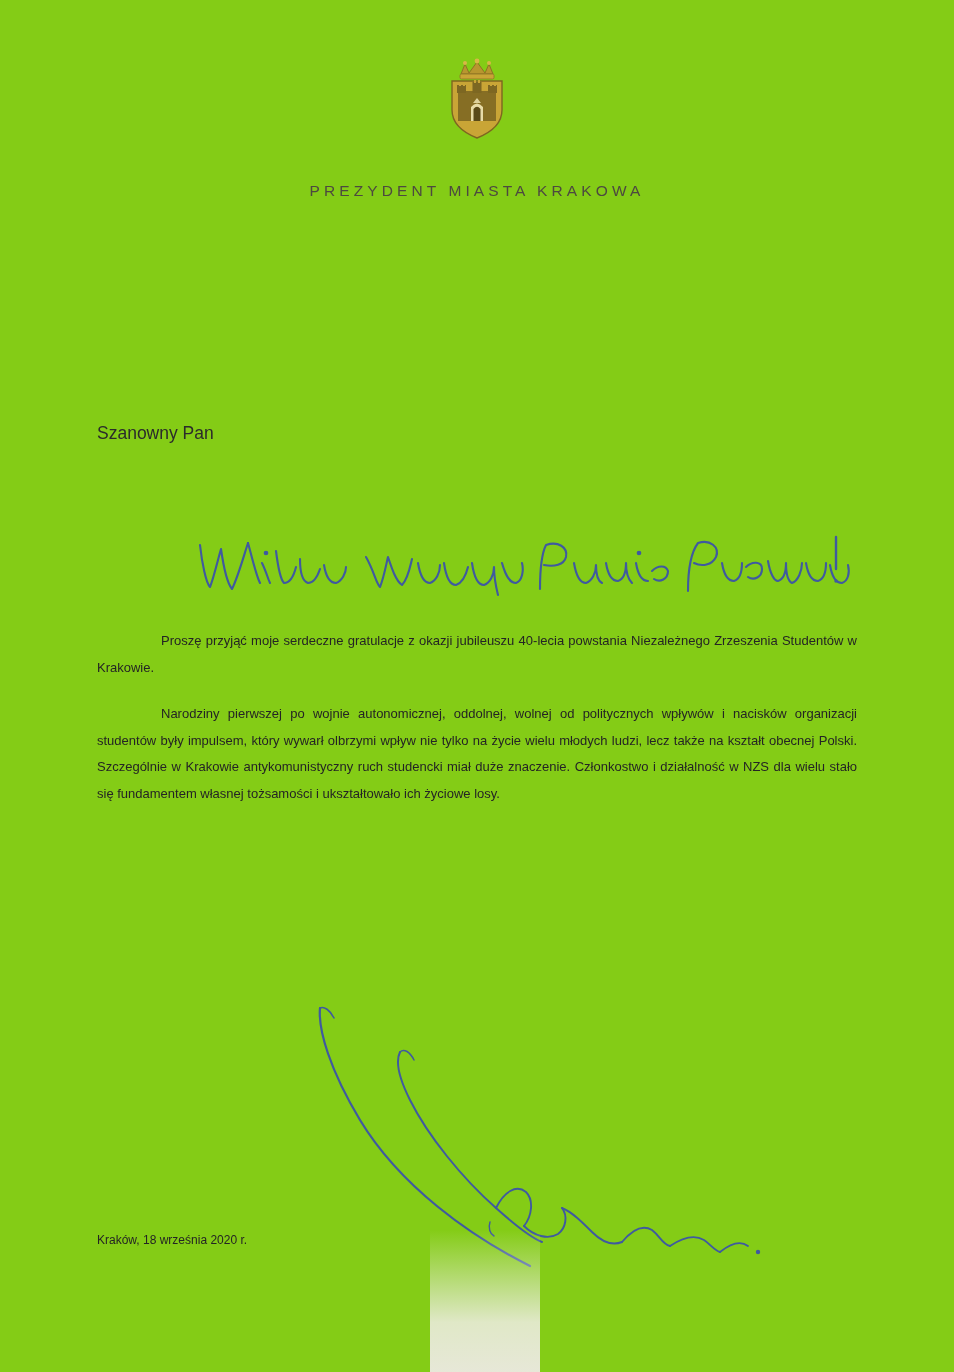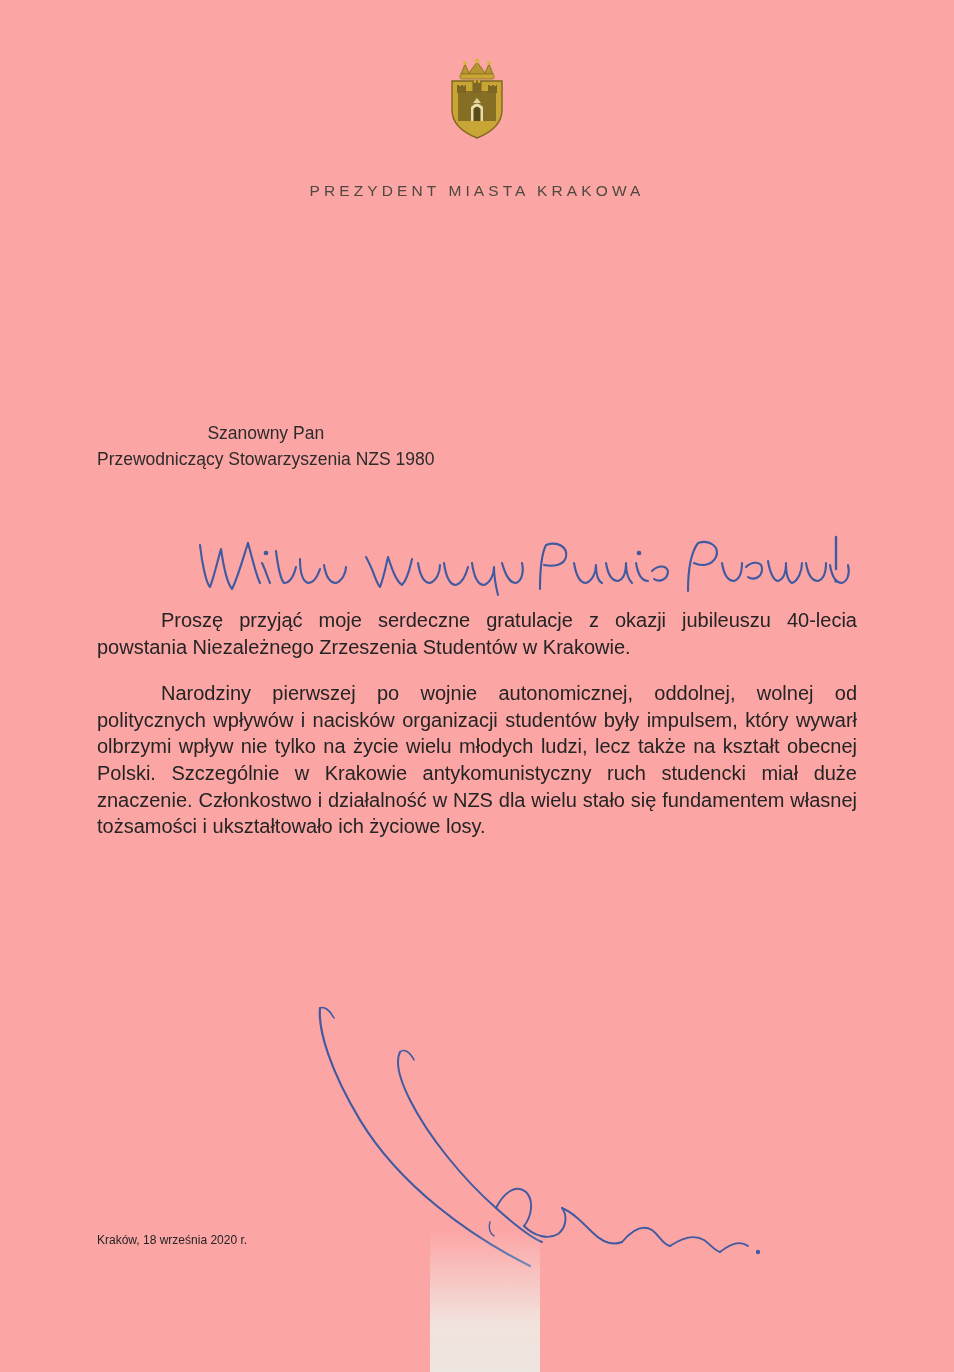--- a/index.html
+++ b/index.html
@@ -12,21 +12,21 @@
     height: 1372px;
     position: relative;
     font-family: "Liberation Sans", sans-serif;
     color: #231f20;
     overflow: hidden;
   }
 
   .page {
     position: absolute;
     inset: 0;
-    background: #fca5a5;
+    background: #84cc16;
   }
 
   
   .crest {
     position: absolute;
     top: 58px;
     left: 0;
     right: 0;
     display: flex;
     justify-content: center;
@@ -73,24 +73,24 @@
     top: 533px;
     left: 196px;
     width: 660px;
     height: 70px;
   }
   .salutation svg { display: block; }
 
   
   .body-text {
     position: absolute;
-    top: 607px;
+    top: 628px;
     left: 97px;
     width: 760px;
-    font-size: 20px;
+    font-size: 13px;
     line-height: 26.6px;
     text-align: justify;
     color: #242424;
   }
   .body-text p {
     margin: 0 0 20px 0;
     text-indent: 64px;
   }
   .body-text p:last-child { margin-bottom: 0; }
 
@@ -158,21 +158,20 @@
       <path d="M40 40 l-4 5 h8 Z" fill="#e8dca8" opacity="0.9"></path>
     </svg>
   </div>
 
   <div class="letterhead">
     <div class="line1">PREZYDENT MIASTA KRAKOWA</div>
   </div>
 
   <div class="addressee">
     <div>Szanowny Pan</div>
-    <div>Przewodniczący Stowarzyszenia NZS 1980</div>
   </div>
 
   <div class="salutation" title="">
     <svg width="660" height="70" viewBox="0 0 660 70" aria-hidden="true">
       <g fill="none" stroke="#3f5aa0" stroke-width="2.1" stroke-linecap="round" stroke-linejoin="round">
 
         <path d="M4 12 C6 30, 10 50, 14 54 C18 44, 22 26, 25 16 C27 30, 31 50, 36 56 C42 44, 48 22, 52 10"></path>
         <path d="M52 10 C56 24, 60 42, 64 50"></path>
 
         <path d="M66 30 C70 38, 72 46, 74 50"></path>

